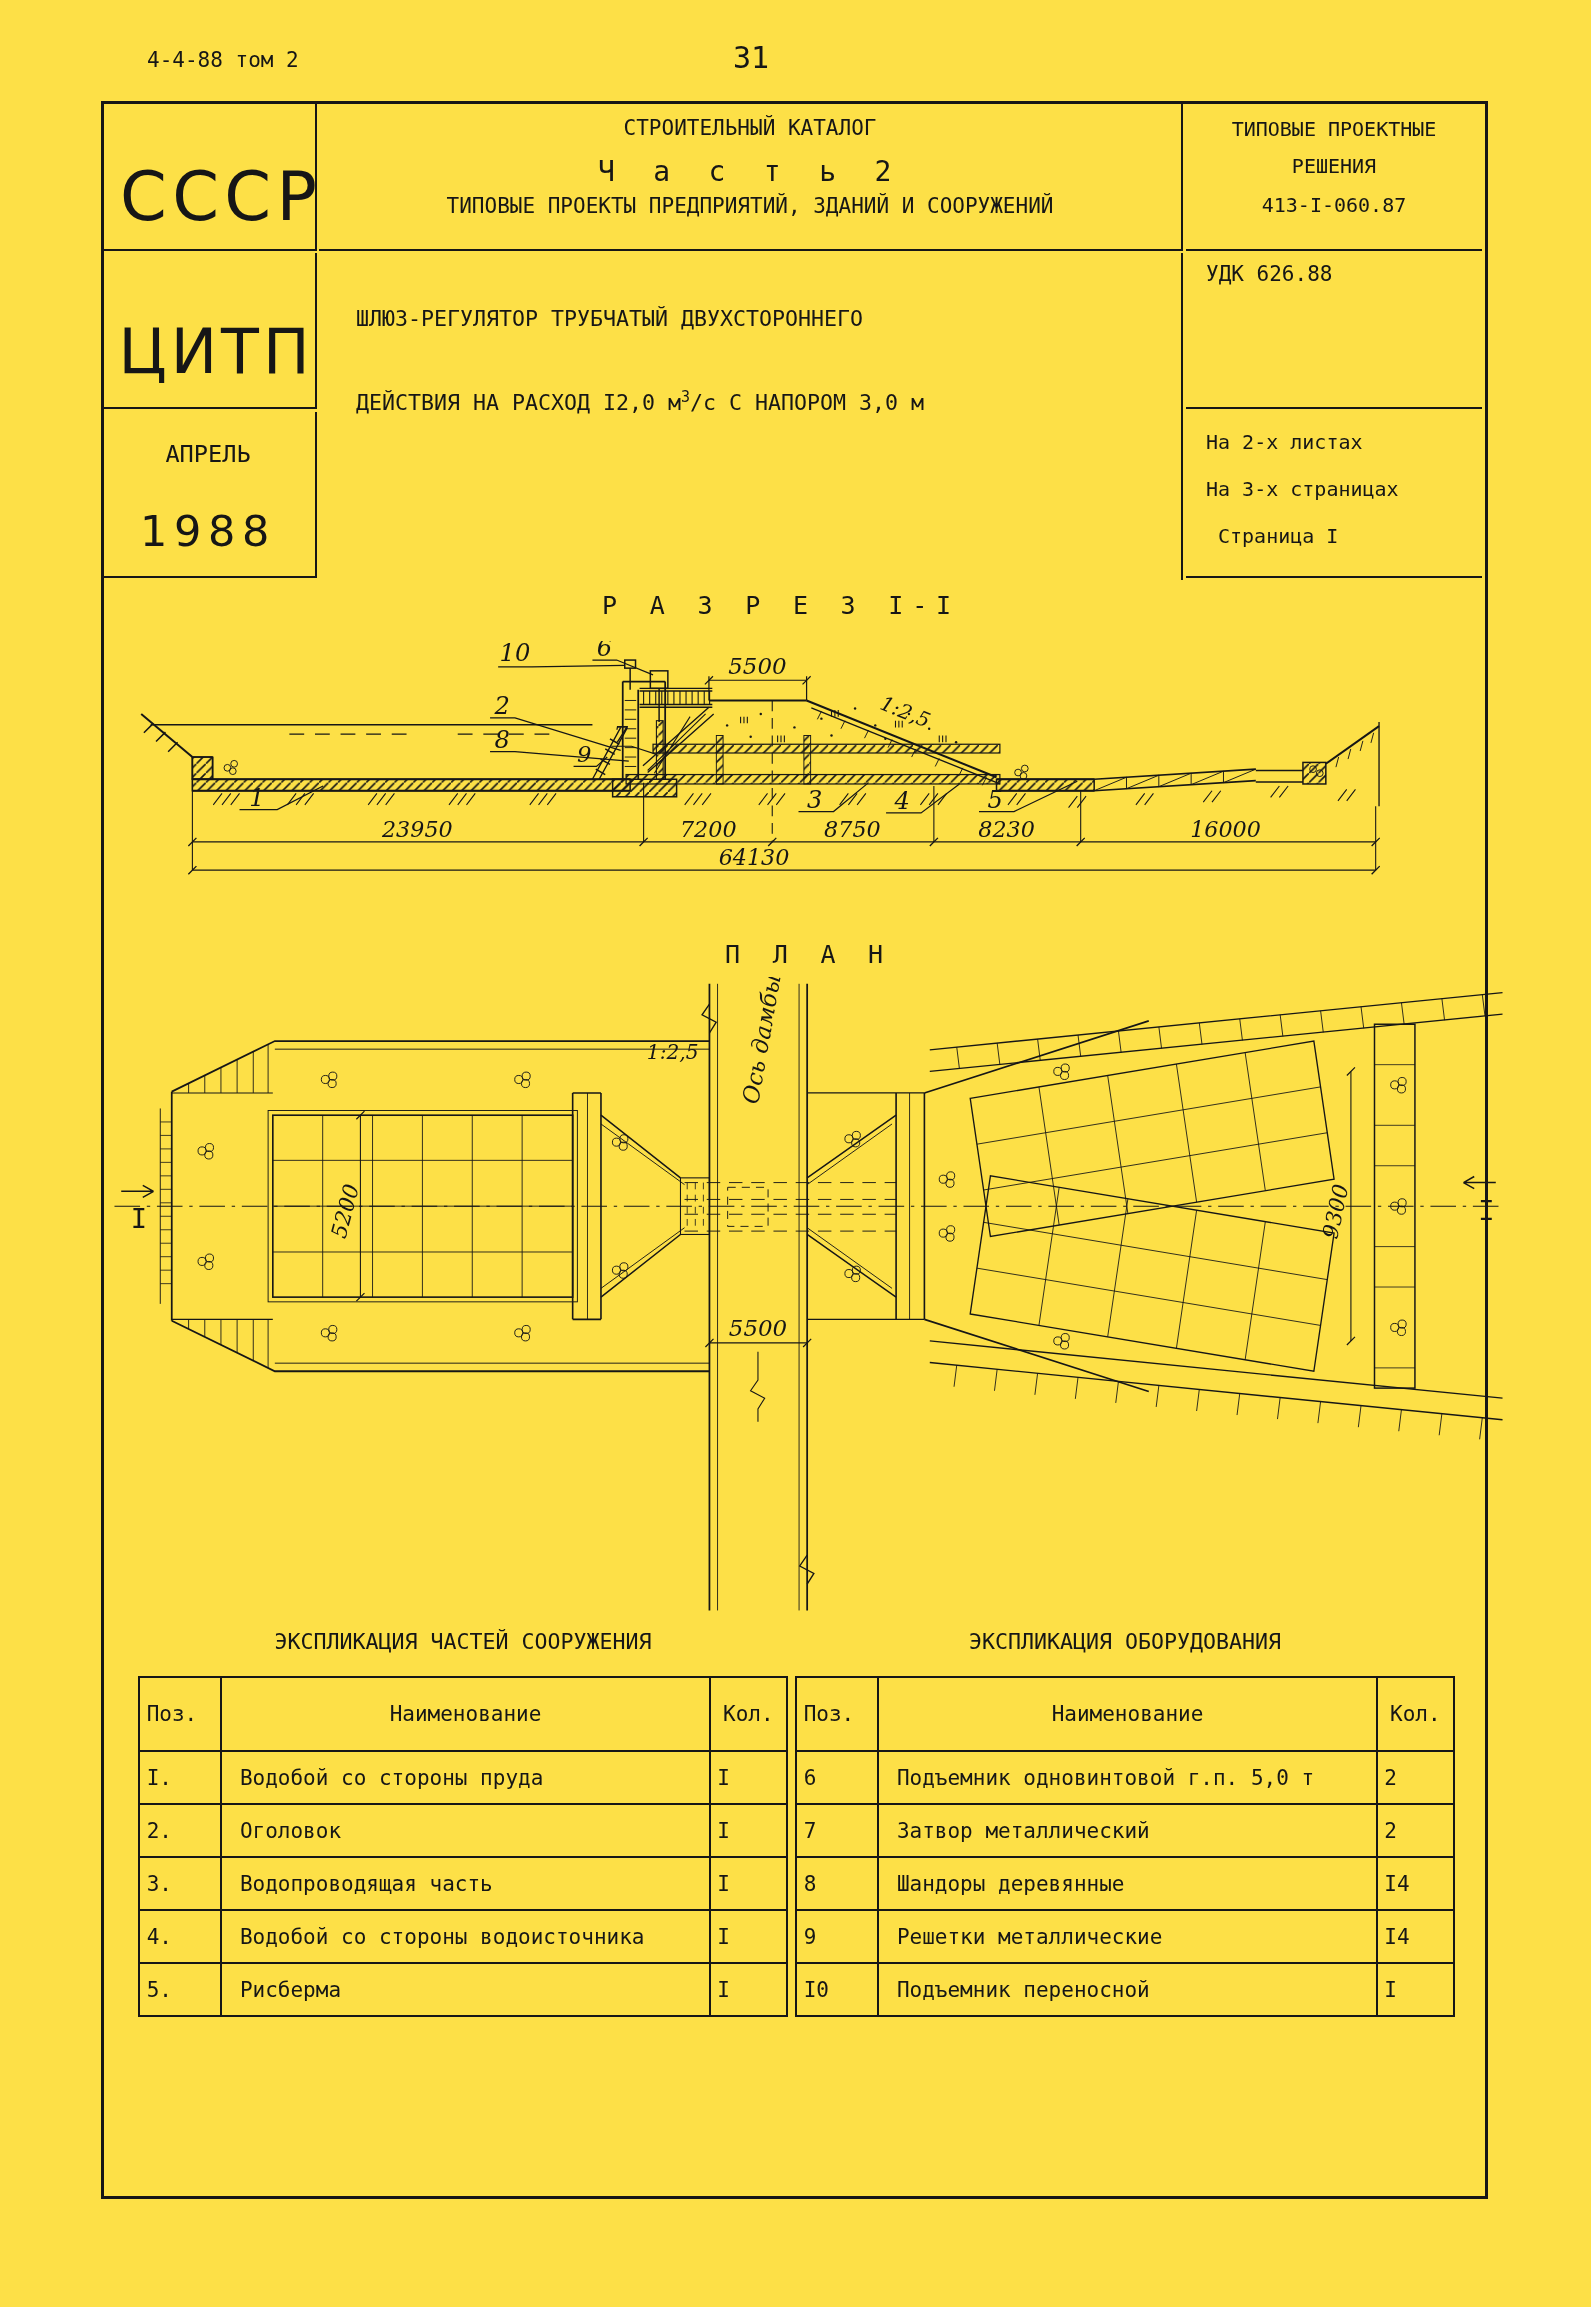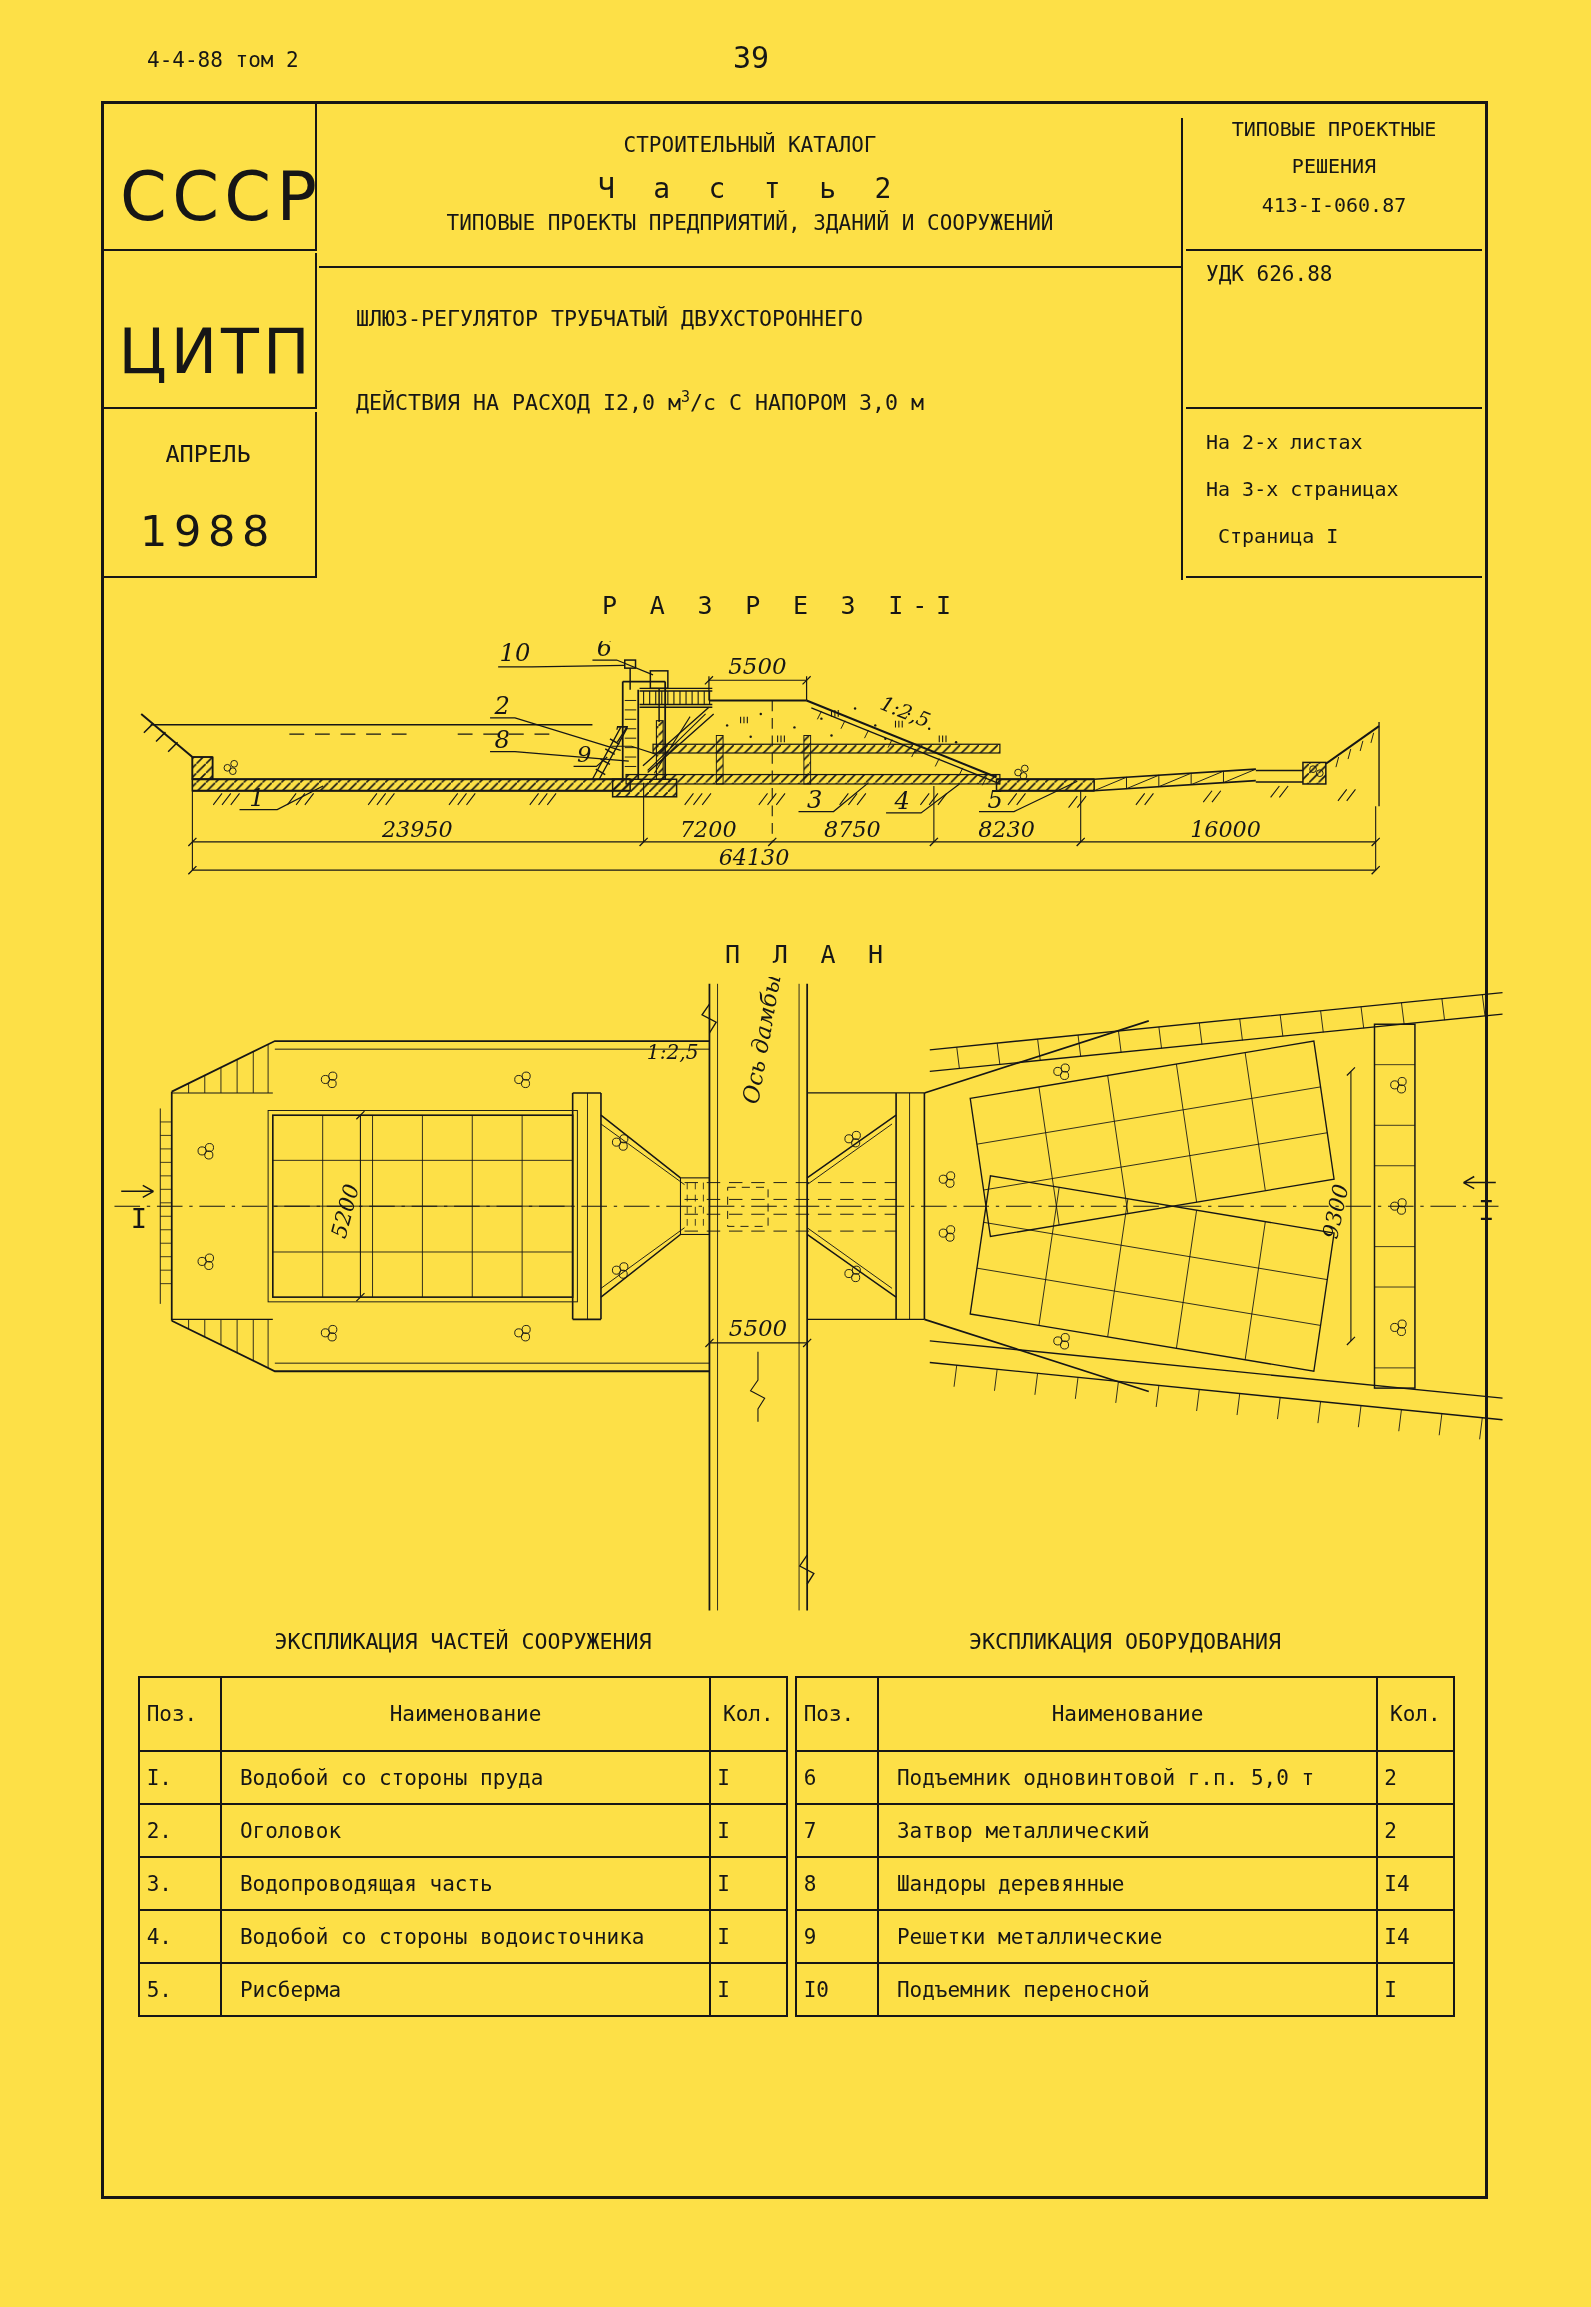--- a/index.html
+++ b/index.html
@@ -27,28 +27,28 @@
   .cqty{width:62px;}
   .trow{height:53px;}
   .thead{height:74px;text-align:center;}
 </style>
 </head>
 <body>
 
 <div class="sheet">
 
   <div class="abs corner-code tw">4-4-88 том 2</div>
-  <div class="abs page-num tw">39</div>
+  <div class="abs page-num tw">31</div>
 
   <div class="frame"></div>
 
   <div class="cell bdr bdb" style="left:101px;top:101px;width:216px;height:150px;">
     <div class="abs big" style="left:19px;top:37px;font-size:67px;letter-spacing:5.4px;">СССР</div>
   </div>
-  <div class="cell bdr bdb" style="left:319px;top:118px;width:864px;height:150px;">
+  <div class="cell bdr bdb" style="left:319px;top:101px;width:864px;height:150px;">
     <div class="abs tw ctr" style="left:0;top:15px;width:100%;font-size:21px;">СТРОИТЕЛЬНЫЙ КАТАЛОГ</div>
     <div class="abs tw ctr" style="left:0;top:54px;width:100%;font-size:28px;letter-spacing:10.8px;">Ч а с т ь 2</div>
     <div class="abs tw ctr" style="left:0;top:93px;width:100%;font-size:21px;">ТИПОВЫЕ ПРОЕКТЫ ПРЕДПРИЯТИЙ, ЗДАНИЙ И СООРУЖЕНИЙ</div>
   </div>
   <div class="cell bdb" style="left:1186px;top:101px;width:296px;height:150px;">
     <div class="abs tw ctr" style="left:0;top:16px;width:100%;font-size:20px;text-align:center;">ТИПОВЫЕ ПРОЕКТНЫЕ</div>
     <div class="abs tw ctr" style="left:0;top:53px;width:100%;font-size:20px;">РЕШЕНИЯ</div>
     <div class="abs tw ctr" style="left:0;top:92px;width:100%;font-size:20px;">413-I-060.87</div>
   </div>
 

